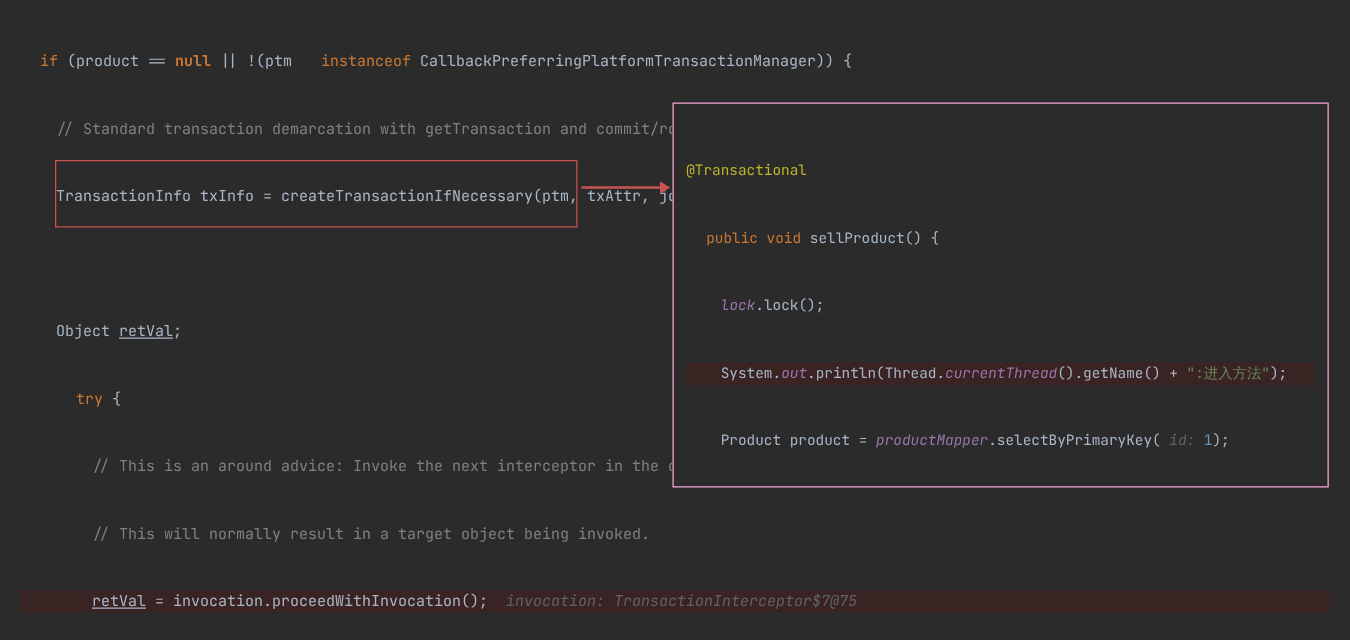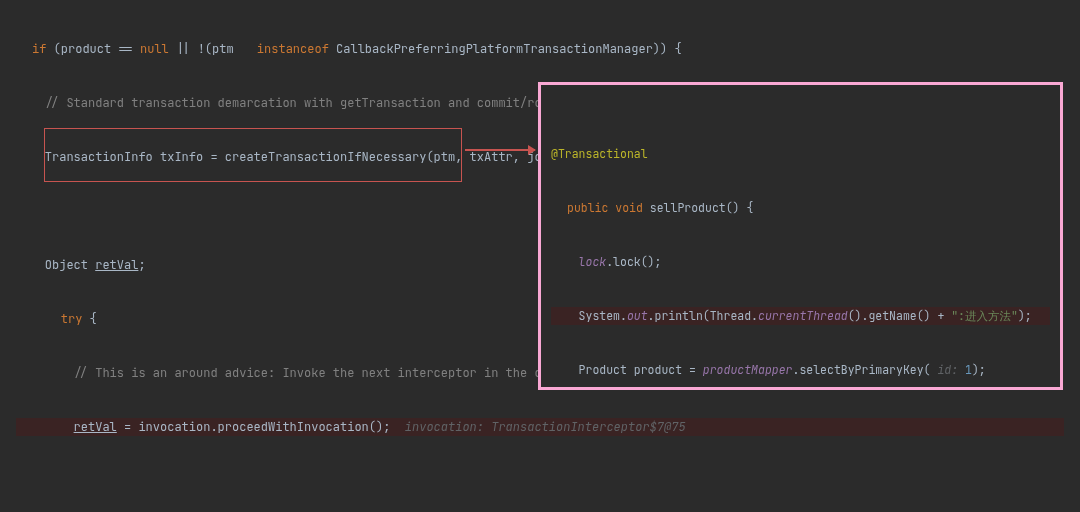--- a/index.html
+++ b/index.html
@@ -13,21 +13,21 @@
     height: 512px;
     overflow: hidden;
     position: relative;
   }
   .editor {
     padding: 4px 16px;
     white-space: pre;
   }
   .line { min-height: 18px; }
   .kw   { color: #cc7832; margin-left: 16px; }
-  .nul  { color: #cc7832; }
+  .nul  { color: #cc7832; font-weight: bold; }
   .nbr  { color: #6897bb; }
   .str  { color: #6a8759; }
   .cmt  { color: #808080; }
   .fld  { color: #9876aa; font-style: italic; }
   .stat { color: #9876aa; font-style: italic; }
   .ann  { color: #bbb529; }
   .hint { color: #606366; font-style: italic; }
   .und  { text-decoration: underline; }
   .caret-line { background: #3a2323; }
 
@@ -56,40 +56,41 @@
     border-left: 8px solid #c75450;
     border-top: 5px solid transparent;
     border-bottom: 5px solid transparent;
   }
   .panelR {
     position: absolute;
     left: 538px;
     top: 82px;
     width: 525px;
     height: 308px;
-    border: 3px solid #f9a8d4;
+    border: 1px solid #f9a8d4;
     background: #2b2b2b;
-    padding: 24px 10px;
+    padding: 9px 10px;
     white-space: pre;
     overflow: hidden;
   }
   .panelR .line { font-size: 11.5px; }
   .tok { display: inline; }
 </style>
 </head>
 <body>
 
 <div class="editor">
   <div class="line"><span class="kw tok">if</span><span class="tok"> (product == </span><span class="nul tok">null</span><span class="tok"> || !(ptm </span><span class="kw tok">instanceof</span><span class="tok"> CallbackPreferringPlatformTransactionManager)) {</span></div>
   <div class="line"><span class="cmt tok">    // Standard transaction demarcation with getTransaction and commit/rollback calls.</span></div>
   <div class="line"><span class="tok">    TransactionInfo txInfo = createTransactionIfNecessary(ptm, txAttr, joinpointIdentification);</span></div>
   <div class="line"><span class="tok"></span></div>
   <div class="line"><span class="tok">    Object </span><span class="und tok">retVal</span><span class="tok">;</span></div>
   <div class="line"><span class="tok">    </span><span class="kw tok">try</span><span class="tok"> {</span></div>
   <div class="line"><span class="cmt tok">        // This is an around advice: Invoke the next interceptor in the chain.</span></div>
+  <div class="line"><span class="cmt tok">        // This will normally result in a target object being invoked.</span></div>
   <div class="line caret-line"><span class="tok">        </span><span class="und tok">retVal</span><span class="tok"> = invocation.proceedWithInvocation();</span><span class="hint tok">  invocation: TransactionInterceptor$7@75</span></div>
   
   
   
   
   
   
   
   
   

